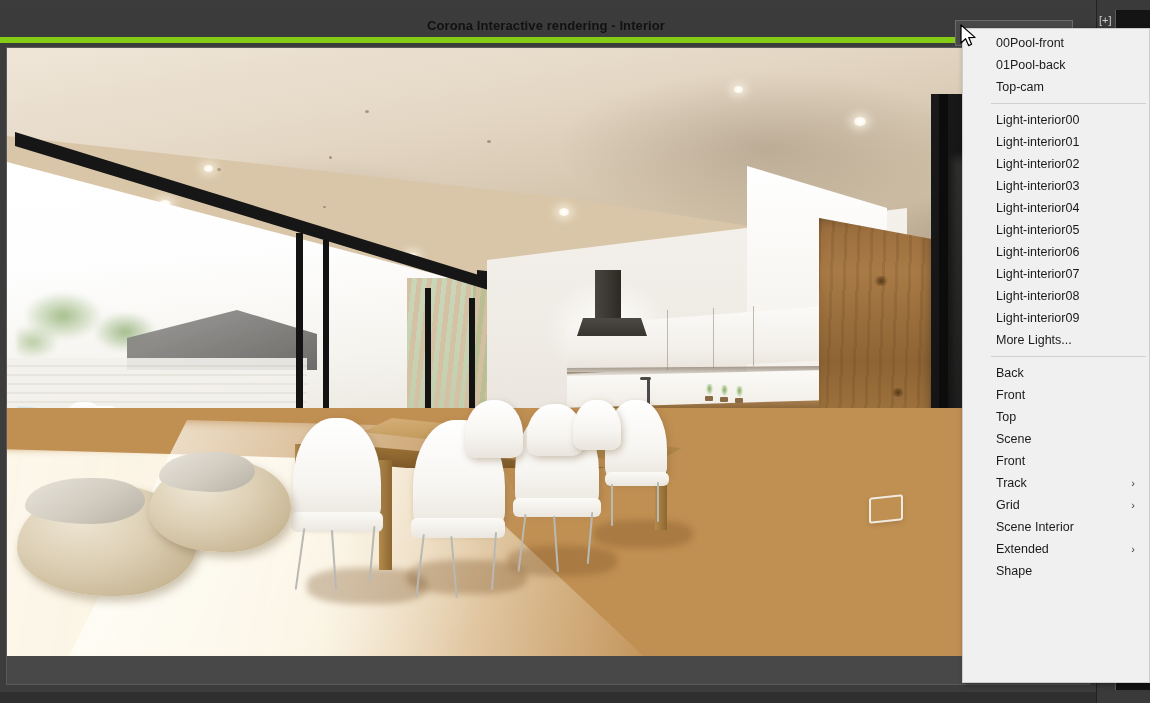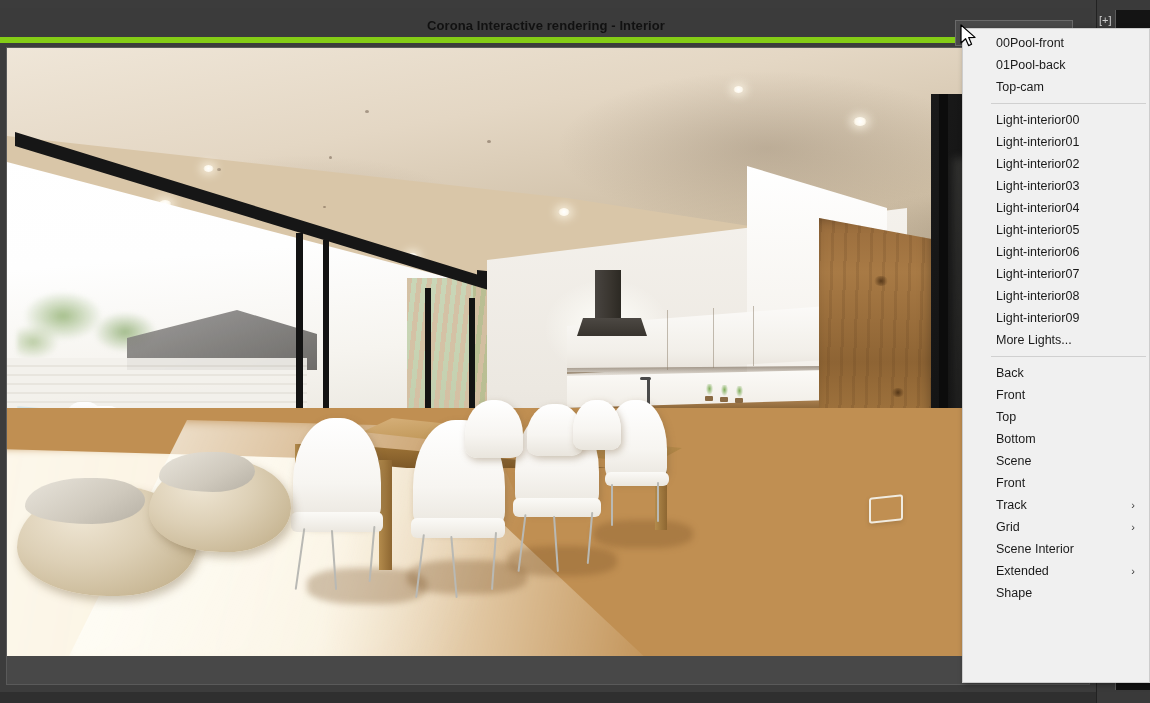--- a/index.html
+++ b/index.html
@@ -539,21 +539,20 @@
     <div class="menu-item">Light-interior05</div>
     <div class="menu-item">Light-interior06</div>
     <div class="menu-item">Light-interior07</div>
     <div class="menu-item">Light-interior08</div>
     <div class="menu-item">Light-interior09</div>
     <div class="menu-item">More Lights...</div>
     <div class="menu-sep"></div>
     <div class="menu-item">Back</div>
     <div class="menu-item">Front</div>
     <div class="menu-item">Top</div>
-    <div class="menu-item">Bottom</div>
     <div class="menu-item">Scene</div>
     <div class="menu-item">Front</div>
     <div class="menu-item">Track<span class="submenu-arrow">›</span></div>
     <div class="menu-item">Grid<span class="submenu-arrow">›</span></div>
     <div class="menu-item">Scene Interior</div>
     <div class="menu-item">Extended<span class="submenu-arrow">›</span></div>
     <div class="menu-item">Shape</div>
   </div>
 
 <svg id="cursor" width="18" height="26" viewBox="0 0 18 26">

